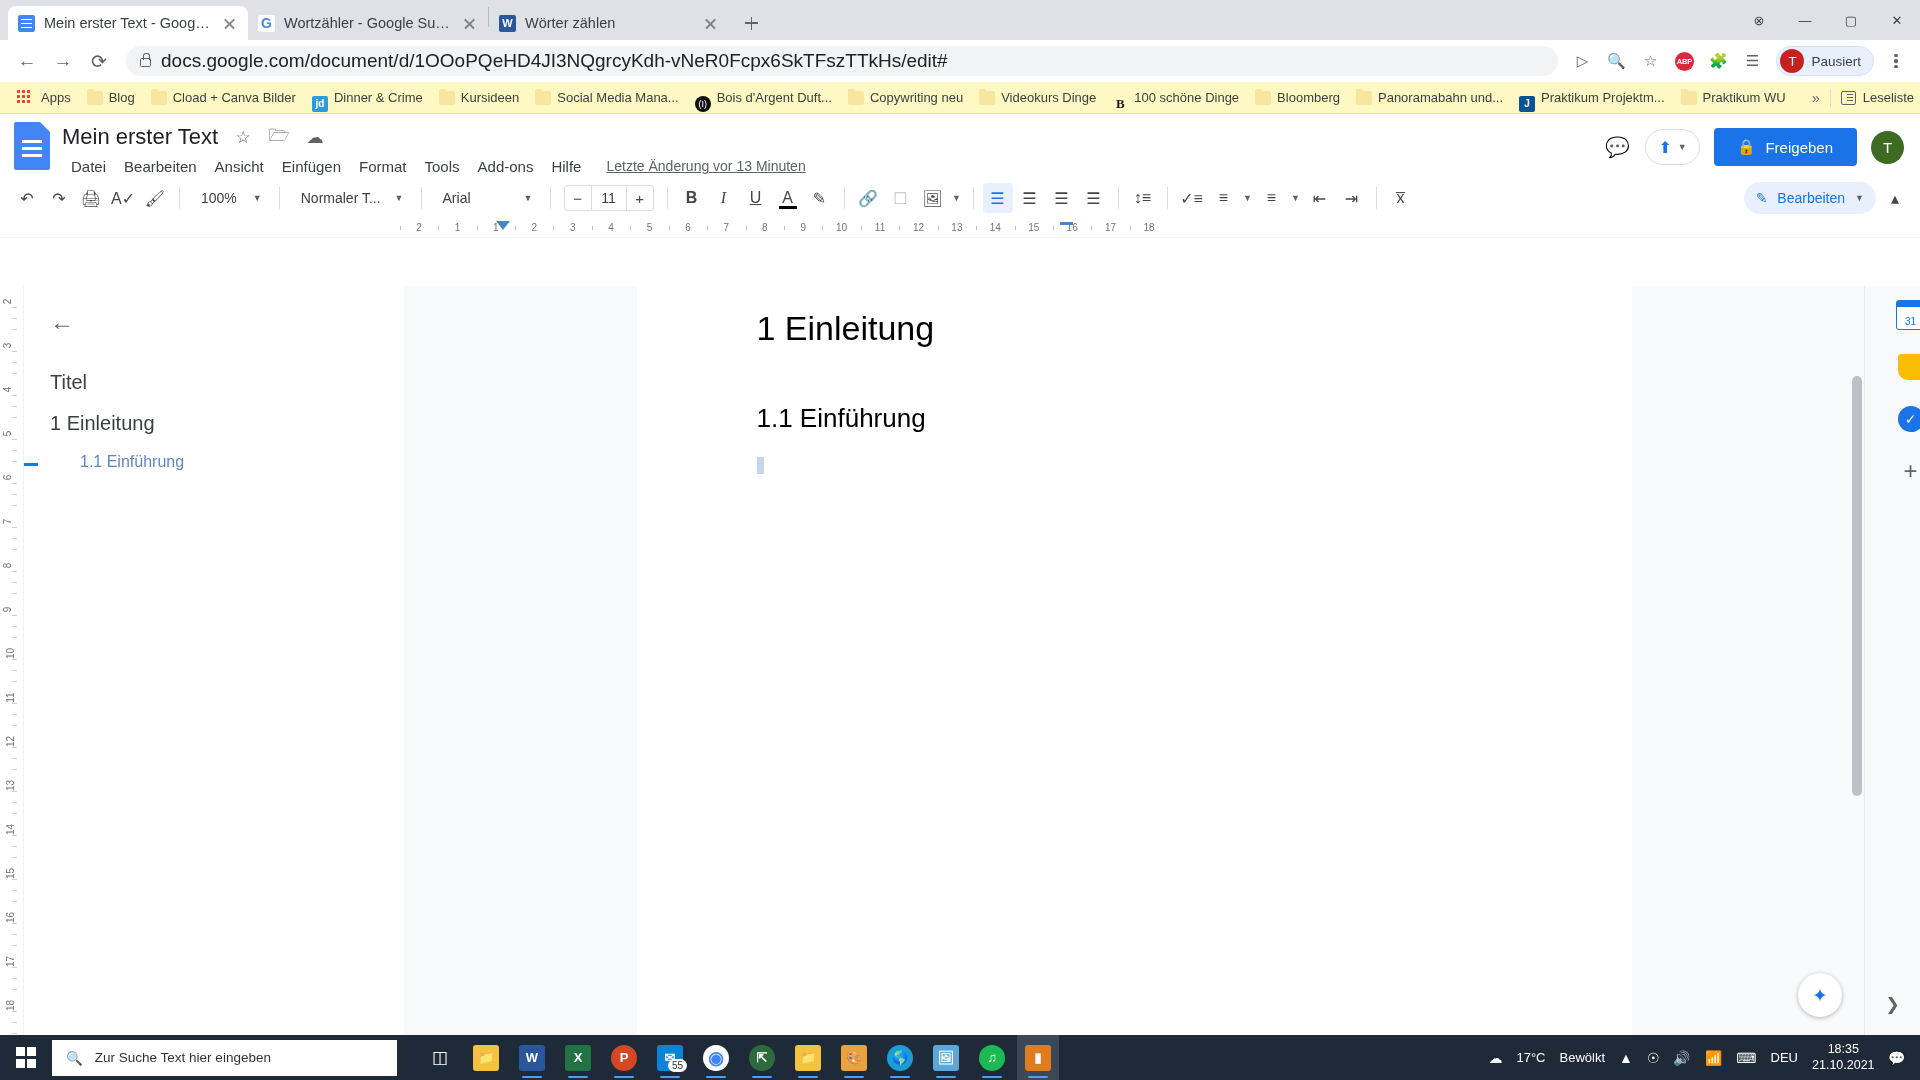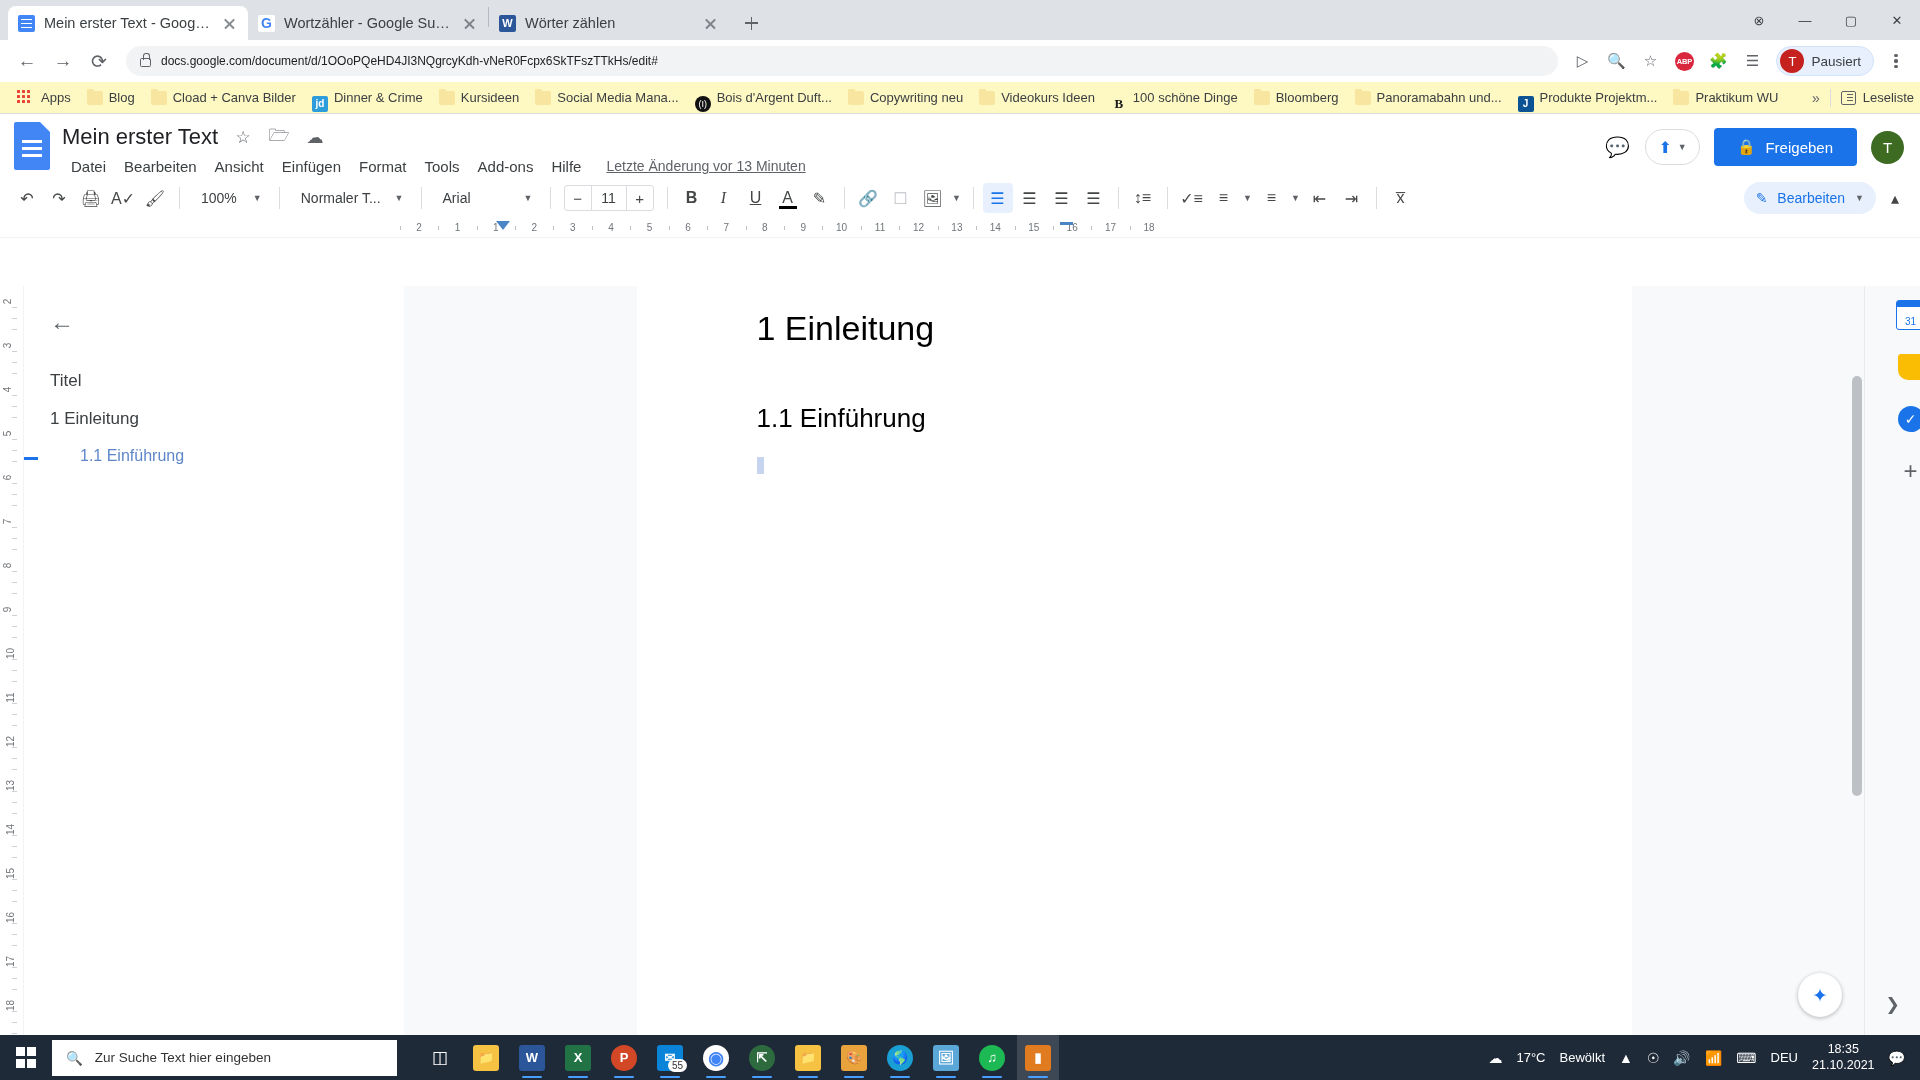--- a/index.html
+++ b/index.html
@@ -62,21 +62,21 @@
 
   
   .omnirow {
     height: 42px; background: #fff;
     display: flex; align-items: center; padding: 0 10px; gap: 2px;
   }
   .navbtn { width: 34px; height: 34px; display:flex;align-items:center;justify-content:center; color:#5f6368; font-size: 19px;}
   .urlbar {
     flex: 1; height: 30px; background: #f1f3f4; border-radius: 16px;
     display: flex; align-items: center; gap: 10px;
-    padding: 0 14px; margin: 0 8px; font-size: 12px; color: #202124;
+    padding: 0 14px; margin: 0 8px; font-size: 19px; color: #202124;
   }
   .lock { width:11px;height:9px;border:1.6px solid #5f6368;border-radius:1.5px;position:relative;margin-top:3px;flex:0 0 11px;}
   .lock::before{content:"";position:absolute;left:2px;top:-6px;width:5px;height:6px;border:1.6px solid #5f6368;border-bottom:none;border-radius:3px 3px 0 0;}
   .omni-icons { display:flex; align-items:center; gap: 6px; }
   .omni-ic { width: 28px;height:28px;display:flex;align-items:center;justify-content:center;color:#5f6368;font-size:15px;}
   .abp { width:19px;height:19px;border-radius:50%;background:#d9273e;color:#fff;font-size:7.5px;font-weight:bold;display:flex;align-items:center;justify-content:center;letter-spacing:-.2px;}
   .profile-pill {
     display:flex;align-items:center;gap:7px;height:30px;padding:0 12px 0 3px;
     background:#e8f0fe;border:1px solid #d2e3fc;border-radius:16px; margin-left:4px;
   }
@@ -154,21 +154,21 @@
   .r-indent{position:absolute;top:3px;width:0;height:0;border-left:7px solid transparent;border-right:7px solid transparent;border-top:9px solid #4a86c5;}
   .r-indent2{position:absolute;top:4px;width:13px;height:3px;background:#4a86c5;}
 
   
   .main { position:absolute; left:0; right:0; top:286px; bottom:45px; background:#f8f9fa; display:flex;}
   .vruler{width:24px;background:#fff;position:relative;border-right:1px solid #f1f3f4;}
   .vr-n{position:absolute;left:5px;font-size:10px;color:#70757a;transform:rotate(-90deg);transform-origin:center;}
   .vr-t{position:absolute;left:12px;width:5px;height:1px;background:#cdd1d5;}
   .outline { width: 380px; background:#fff; padding: 22px 26px; position:relative;}
   .back-arrow{font-size:24px;color:#5f6368;margin-bottom:26px;}
-  .ol-item{font-size:17px;color:#3c4043;padding:9px 0;}
+  .ol-item{font-size:20px;color:#3c4043;padding:9px 0;}
   .ol-sub{font-size:16px;color:#5f87c8;padding:9px 0 9px 30px;position:relative;}
   .ol-dash{position:absolute;left:-26px;top:19px;width:14px;height:2.5px;background:#1a73e8;}
   .doc-area{flex:1;position:relative;background:#f8f9fa;display:flex;justify-content:center;}
   .page{width:995px;background:#fff;padding:22px 120px;}
   .h1{font-size:34px;color:#000;font-weight:400;margin-bottom:54px;line-height:1.2;}
   .h2{font-size:26px;color:#000;font-weight:400;margin-bottom:19px;line-height:1.2;}
   .para{font-size:17px;color:#000;line-height:1.52;max-width:725px;}
   .caret-sel{display:inline-block;width:7px;height:17px;background:#c6d4ef;vertical-align:-3px;}
   .cursor-dot{position:absolute;left:1508px;top:690px;width:16px;height:16px;}
   .cursor-dot::before{content:"";position:absolute;inset:0;background:#f4e04d;border-radius:2px;opacity:.85;}
@@ -294,37 +294,37 @@
   <div class="bm">
     <span class="bm-ico ico-dark">(I)</span>
     <span>Bois d'Argent Duft...</span>
   </div>
   <div class="bm">
     <span class="bm-ico ico-folder"></span>
     <span>Copywriting neu</span>
   </div>
   <div class="bm">
     <span class="bm-ico ico-folder"></span>
-    <span>Videokurs Ideen</span>
+    <span>Videokurs Dinge</span>
   </div>
   <div class="bm">
     <span class="bm-ico ico-b">B</span>
     <span>100 schöne Dinge</span>
   </div>
   <div class="bm">
     <span class="bm-ico ico-folder"></span>
     <span>Bloomberg</span>
   </div>
   <div class="bm">
     <span class="bm-ico ico-folder"></span>
     <span>Panoramabahn und...</span>
   </div>
   <div class="bm">
     <span class="bm-ico ico-j">J</span>
-    <span>Produkte Projektm...</span>
+    <span>Praktikum Projektm...</span>
   </div>
   <div class="bm">
     <span class="bm-ico ico-folder"></span>
     <span>Praktikum WU</span>
   </div>
   <div class="bm-right">
     <span class="chev2">»</span>
     <span class="vsep"></span>
     <span class="reading">
       <span class="rl-ico"></span>

